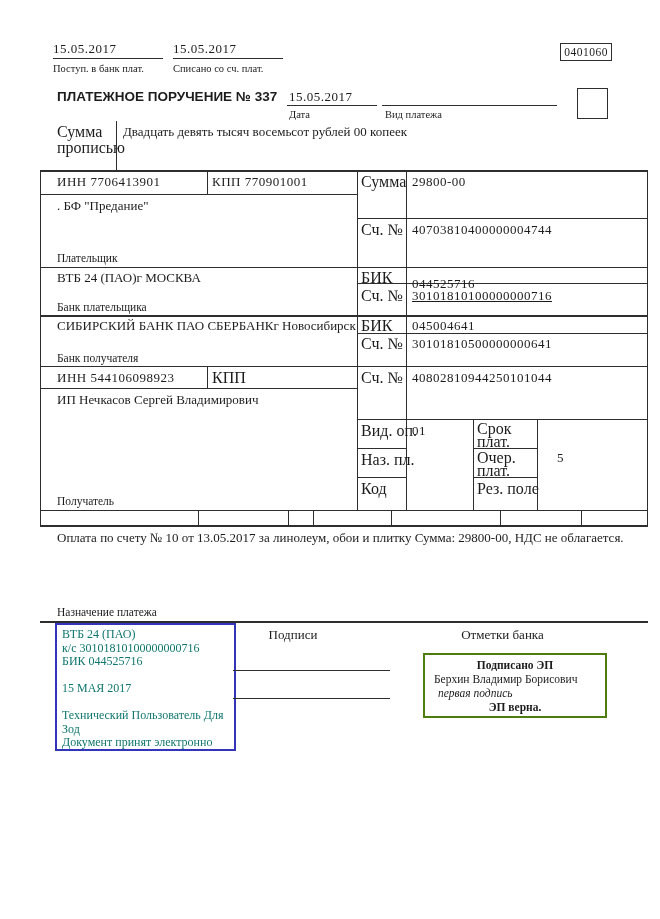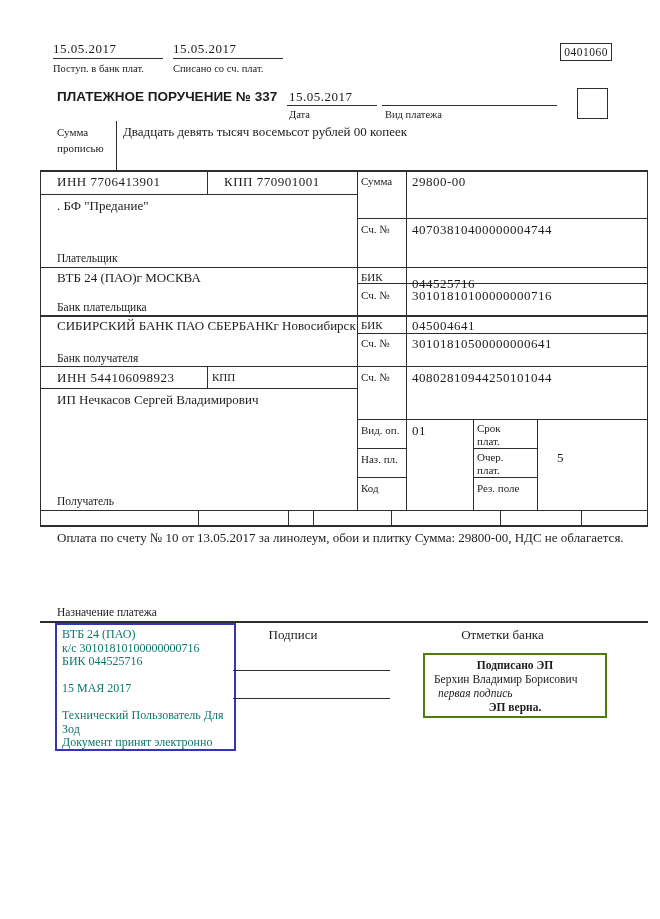--- a/index.html
+++ b/index.html
@@ -1,21 +1,21 @@
 <!DOCTYPE html>
 <html><head>
 <meta charset="utf-8">
 <style>
   html,body{margin:0;padding:0;background:#fff;}
   #page{position:relative;width:660px;height:919px;background:#ffffff;
         font-family:"Liberation Serif","DejaVu Serif",serif;color:#1c1c1c;overflow:hidden;}
   .ln{position:absolute;background:#2e2e2e;}
   .t{position:absolute;white-space:nowrap;font-size:13px;line-height:15px;}
   .small{font-size:10.5px;line-height:12px;}
-  .lbl{font-size:11px;}
+  .lbl{font-size:16px;}
   .sec{font-size:11.5px;}
   .num{letter-spacing:0.5px;}
   .pre{white-space:pre-line;}
   .title{font-family:"Liberation Sans","DejaVu Sans",sans-serif;font-weight:bold;font-size:13.5px;}
   .codebox{position:absolute;left:560px;top:43px;width:50px;height:16px;border:1px solid #2e2e2e;
            text-align:center;font-size:11.5px;line-height:16px;}
   .sqbox{position:absolute;left:577px;top:88px;width:29px;height:29px;border:1px solid #2e2e2e;}
   .bluebox{position:absolute;left:55px;top:623px;width:172px;height:121px;border:2px solid #3434bb;
            color:#0f766e;font-size:12px;line-height:13.5px;padding:3px 0 0 5px;}
   .stampbox{position:absolute;left:423px;top:653px;width:180px;height:58px;border:2px solid #4d7c0f;
@@ -81,34 +81,34 @@
   <div class="ln" style="left:537px;top:419px;width:1px;height:91px;"></div>
 
   <div class="ln" style="left:198px;top:510px;width:1px;height:15px;"></div>
   <div class="ln" style="left:288px;top:510px;width:1px;height:15px;"></div>
   <div class="ln" style="left:313px;top:510px;width:1px;height:15px;"></div>
   <div class="ln" style="left:391px;top:510px;width:1px;height:15px;"></div>
   <div class="ln" style="left:500px;top:510px;width:1px;height:15px;"></div>
   <div class="ln" style="left:581px;top:510px;width:1px;height:15px;"></div>
 
   <div class="t num" style="left:57px;top:174px;">ИНН 7706413901</div>
-  <div class="t num" style="left:212px;top:174px;margin-left:12px;">КПП 770901001</div>
+  <div class="t num" style="left:212px;top:174px;">КПП 770901001</div>
   <div class="t lbl" style="left:361px;top:174px;">Сумма</div>
   <div class="t num" style="left:412px;top:174px;">29800-00</div>
 
   <div class="t" style="left:57px;top:198px;">. БФ "Предание"</div>
   <div class="t lbl" style="left:361px;top:222px;">Сч. №</div>
   <div class="t num" style="left:412px;top:222px;">40703810400000004744</div>
   <div class="t sec" style="left:57px;top:251px;">Плательщик</div>
 
   <div class="t" style="left:57px;top:270px;">ВТБ 24 (ПАО)г МОСКВА</div>
   <div class="t lbl" style="left:361px;top:270px;">БИК</div>
   <div class="t num" style="left:412px;top:276px;">044525716</div>
   <div class="t lbl" style="left:361px;top:288px;">Сч. №</div>
-  <div class="t num" style="left:412px;top:288px;">30101810100000000716</div>
+  <div class="t num" style="left:412px;top:288px;text-decoration:underline;">30101810100000000716</div>
   <div class="t sec" style="left:57px;top:300px;">Банк плательщика</div>
 
   <div class="t" style="left:57px;top:318px;">СИБИРСКИЙ БАНК ПАО СБЕРБАНКг Новосибирск</div>
   <div class="t lbl" style="left:361px;top:318px;">БИК</div>
   <div class="t num" style="left:412px;top:318px;">045004641</div>
   <div class="t lbl" style="left:361px;top:336px;">Сч. №</div>
   <div class="t num" style="left:412px;top:336px;">30101810500000000641</div>
   <div class="t sec" style="left:57px;top:351px;">Банк получателя</div>
 
   <div class="t num" style="left:57px;top:370px;">ИНН 544106098923</div>

